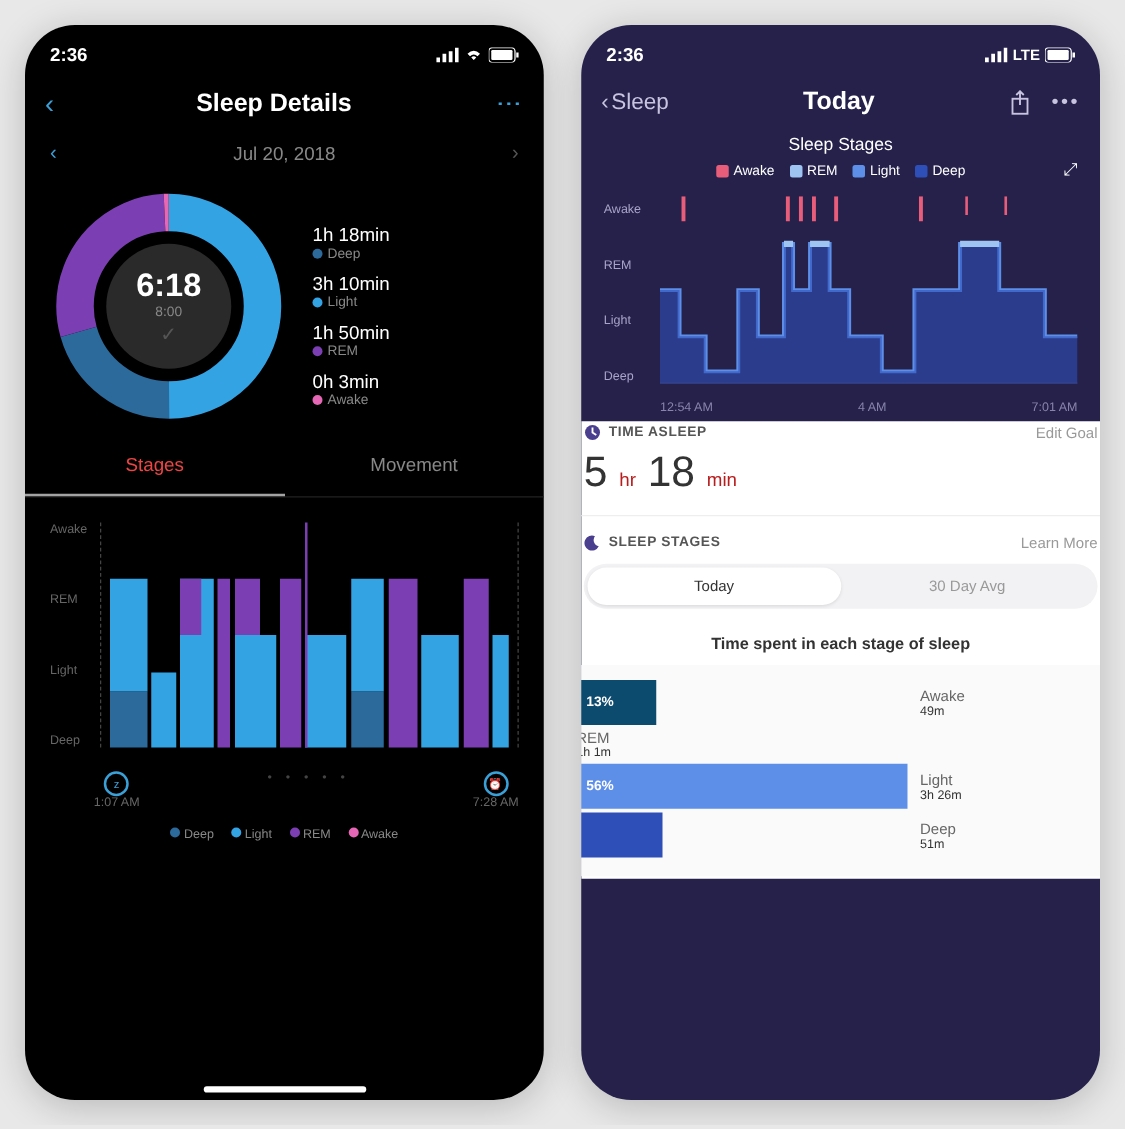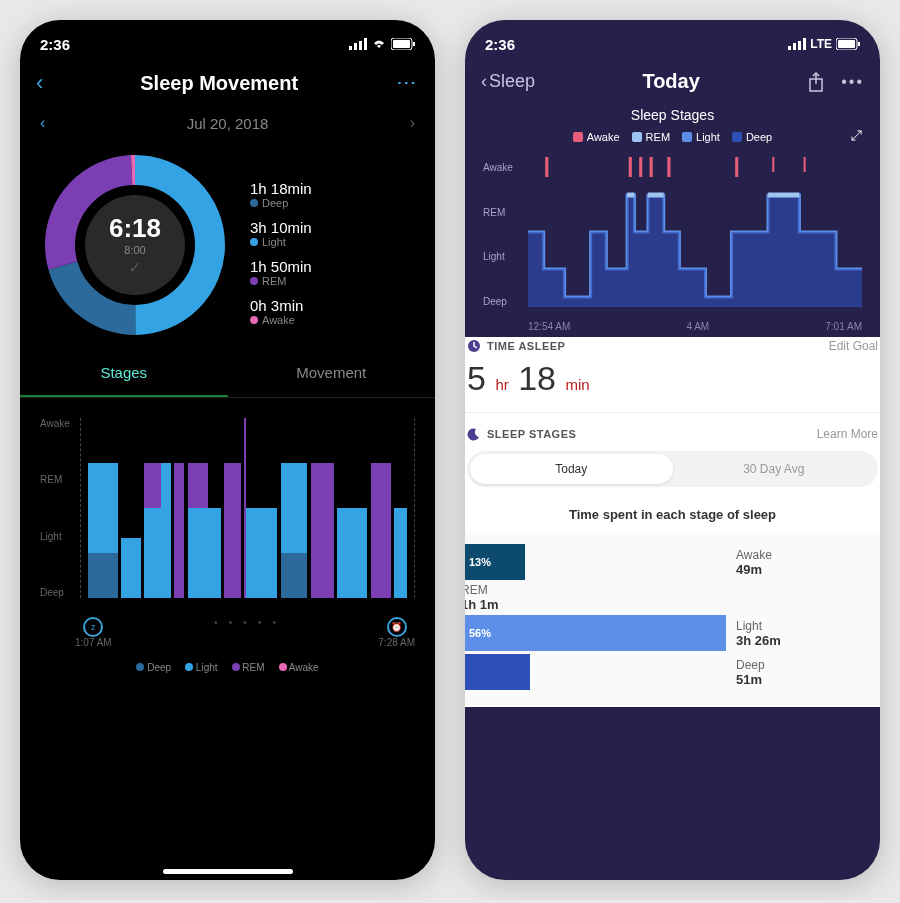--- a/index.html
+++ b/index.html
@@ -21,21 +21,21 @@
 .donut-center { position:absolute; top:50%; left:50%; transform:translate(-50%,-50%); width:100px; height:100px; background:#2a2a2a; border-radius:50%; display:flex; flex-direction:column; justify-content:center; align-items:center; }
 .donut-center .main { font-size:26px; font-weight:600; }
 .donut-center .sub { font-size:11px; color:#888; }
 .donut-center .check { color:#555; font-size:16px; margin-top:2px; }
 .legend { display:flex; flex-direction:column; gap:10px;margin-top:16px; }
 .legend-item { font-size:15px; font-weight:500; }
 .legend-sub { font-size:11px; color:#888; display:flex; align-items:center; gap:4px; }
 .legend-dot { width:8px; height:8px; border-radius:50%; display:inline-block; }
 .tabs { display:flex; border-bottom:1px solid #222; }
 .tab { flex:1; text-align:center; padding:14px 0; font-size:15px; color:#888; }
-.tab.active { color:#5eead4; border-bottom:2px solid #15803d; }
+.tab.active { color:#ef4444; border-bottom:2px solid #a3a3a3; }
 .stages-chart { padding:20px; position:relative; height:280px; }
 .y-axis { position:absolute; left:20px; top:20px; display:flex; flex-direction:column; justify-content:space-between; height:180px; font-size:10px; color:#666; }
 .chart-area { position:absolute; left:60px; right:20px; top:20px; height:180px; border-left:1px dashed #444; border-right:1px dashed #444; }
 .bar { position:absolute; bottom:0; }
 .x-time { position:absolute; bottom:30px; left:55px; right:20px; display:flex; justify-content:space-between; font-size:10px; color:#666; }
 .chart-legend { position:absolute; bottom:5px; left:0; right:0; display:flex; justify-content:center; gap:14px; font-size:10px; color:#888; }
 .sleep-icon { width:20px; height:20px; border:2px solid #3aa0d8; border-radius:50%; display:inline-flex; align-items:center; justify-content:center; font-size:9px; color:#3aa0d8; }
 .home-bar { position:absolute; bottom:6px; left:50%; transform:translateX(-50%); width:130px; height:5px; background:#fff; border-radius:3px; }
 
 
@@ -59,21 +59,21 @@
 .divider { height:1px; background:#eee; margin:0 -18px 14px; }
 .pill-tabs { display:flex; background:#f2f2f4; border-radius:22px; padding:3px; margin:10px 0; }
 .pill { flex:1; text-align:center; padding:8px 0; font-size:12px; color:#999; border-radius:20px; }
 .pill.active { background:#fff; color:#333; box-shadow:0 1px 3px rgba(0,0,0,.1); }
 .subtitle-center { text-align:center; font-size:13px; font-weight:600; padding:10px 0; }
 .stage-bars { background:#fafafa; padding:12px; margin:0 -18px; }
 .stage-row { display:flex; align-items:center; gap:10px; margin-bottom:3px; }
 .stage-bar-track { flex:0 0 265px; }
 .stage-bar { height:36px; display:flex; align-items:center; padding:0 8px; color:#fff; font-size:11px; font-weight:600; }
 .stage-text .name { font-size:12px; color:#666; }
-.stage-text .val { font-size:13px; font-weight:700; }
+.stage-text .val { font-size:10px; font-weight:400; }
 </style>
 </head>
 <body>
 
 <div class="phone phone1">
   <div class="status-bar">
     <span>2:36</span>
     <div class="status-icons">
       <svg width="18" height="12">
           <rect x="0" y="8" width="3" height="4" fill="#fff"></rect>
@@ -86,21 +86,21 @@
         </svg>
       <svg width="24" height="12">
           <rect x="0" y="0" width="21" height="12" rx="3" fill="none" stroke="#fff"></rect>
           <rect x="2" y="2" width="17" height="8" rx="1" fill="#fff"></rect>
           <rect x="22" y="4" width="2" height="4" fill="#fff"></rect>
         </svg>
     </div>
   </div>
   <div class="header">
     <span class="back">‹</span>
-    <span class="header-title">Sleep Movement</span>
+    <span class="header-title">Sleep Details</span>
     <span class="dots">⋮</span>
   </div>
   <div class="date-nav">
     <span class="arrow">‹</span>
     <span>Jul 20, 2018</span>
     <span class="arrow" style="color:#555">›</span>
   </div>
   <div class="donut-section">
     <div class="donut-wrap">
       <svg width="190" height="190" viewBox="0 0 190 190">

